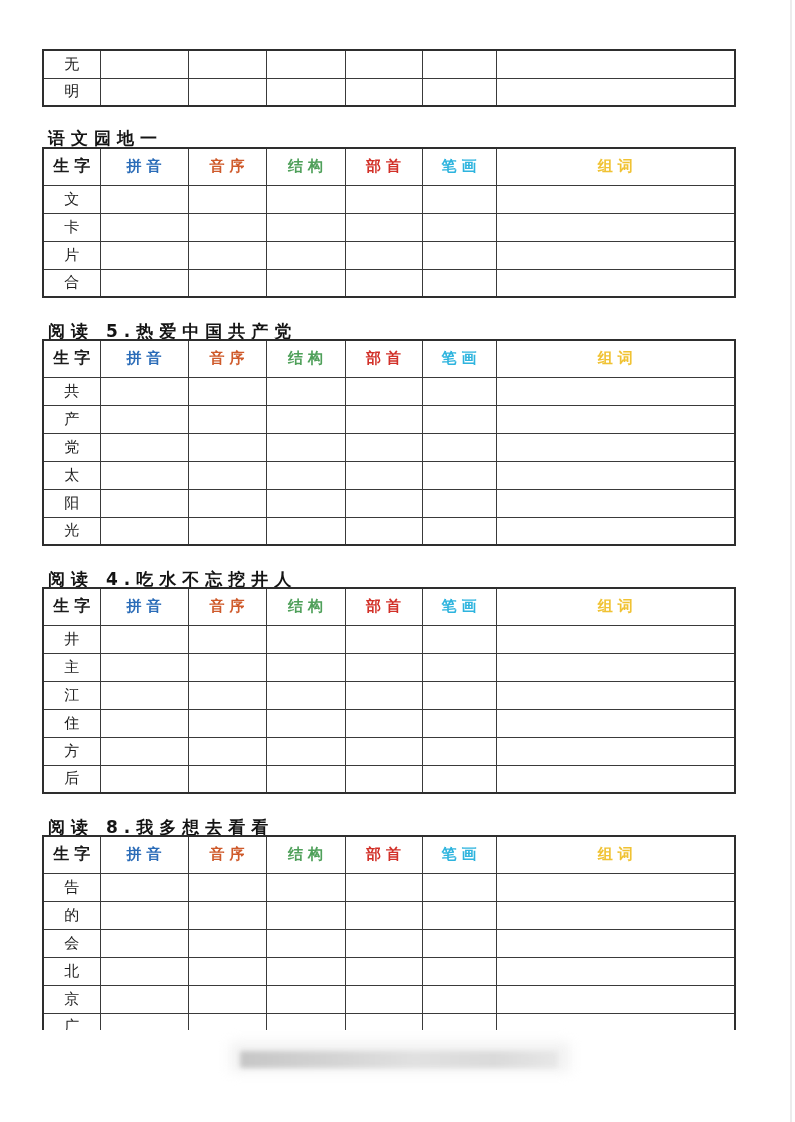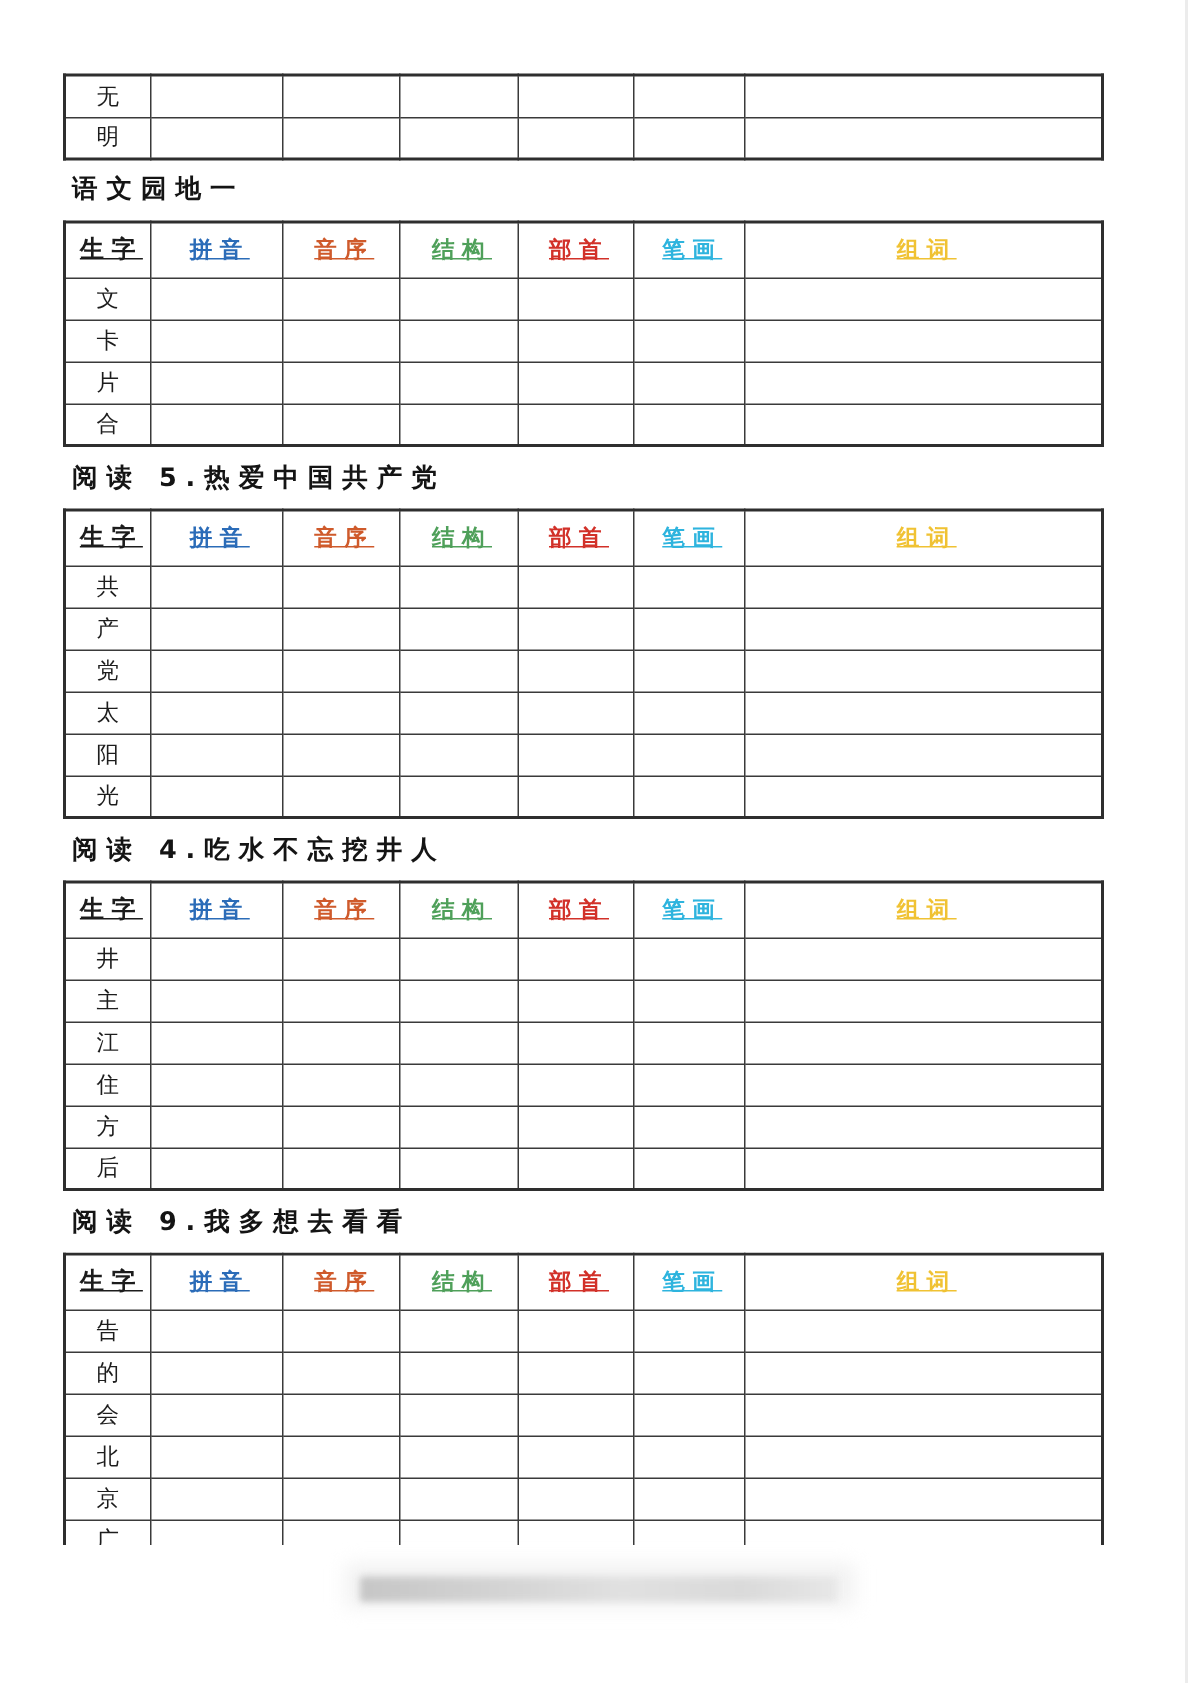--- a/index.html
+++ b/index.html
@@ -12,26 +12,26 @@
   .ws-table{
     border-collapse:collapse;table-layout:fixed;width:692px;
     border:2px solid #2e2e2e;background:#fff;
   }
   .ws-table td,.ws-table th{
     border:1px solid #3a3a3a;padding:0;text-align:center;vertical-align:middle;
     overflow:hidden;white-space:nowrap;
   }
   .ws-table tr.hdr{height:37px;}
   .ws-table tr.row{height:28px;}
-  th{font-weight:bold;font-size:15px;letter-spacing:5px;text-indent:5px;text-decoration:underline;}
+  th{font-weight:bold;font-size:15px;letter-spacing:5px;text-indent:5px;}
   th.shengzi{font-size:16px;color:#1c1c1c;}
   td.char{font-size:15px;color:#1d1d1d;font-weight:normal;}
   .section-title{
     position:absolute;left:48px;font-size:17px;font-weight:bold;
-    letter-spacing:6px;color:#141414;line-height:24px;white-space:nowrap;
+    letter-spacing:6px;color:#141414;line-height:24px;white-space:nowrap;margin-top:12px;
   }
   .clip-wrap{position:absolute;left:42px;overflow:hidden;}
   .wm-halo{
     position:absolute;left:230px;top:1042px;width:340px;height:30px;
     background:#f2f2f2;filter:blur(6px);border-radius:4px;
   }
   .wm-bar{
     position:absolute;left:240px;top:1051px;width:318px;height:17px;
     background:linear-gradient(to right,#bfbfbf,#cfcfcf 30%,#dedede 55%,#d6d6d6 80%,#e6e6e6);
     filter:blur(2.5px);border-radius:2px;opacity:.85;
@@ -291,21 +291,21 @@
             <td></td>
             <td></td>
             <td></td>
             <td></td>
             <td></td>
           </tr>
     </tbody>
       </table>
   </div>
 
-  <div class="section-title" style="top:803px;">阅读 9.我多想去看看</div>
+  <div class="section-title" style="top:803px;">阅读 8.我多想去看看</div>
   <div class="clip-wrap" style="top:835px;height:195px;width:696px;">
     <table class="ws-table">
       <colgroup>
           <col style="width:57px">
           <col style="width:88px">
           <col style="width:78px">
           <col style="width:79px">
           <col style="width:77px">
           <col style="width:74px">
           <col style="width:239px">

